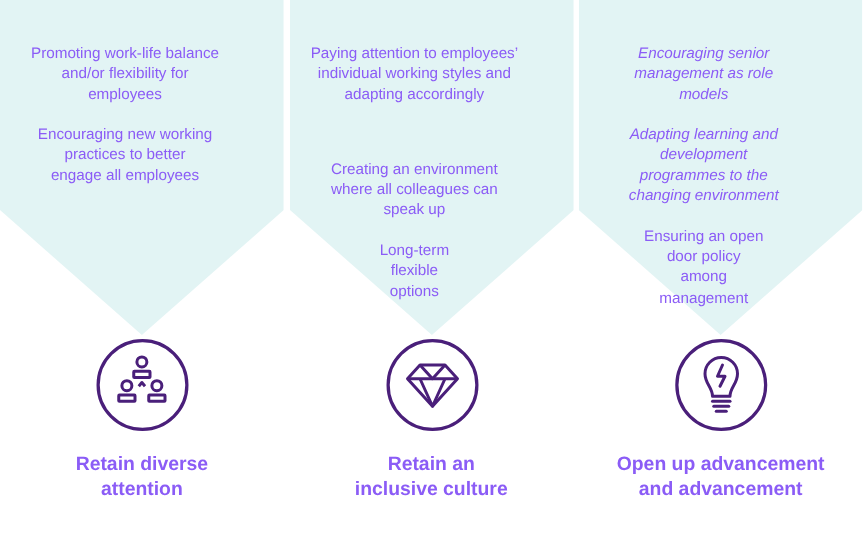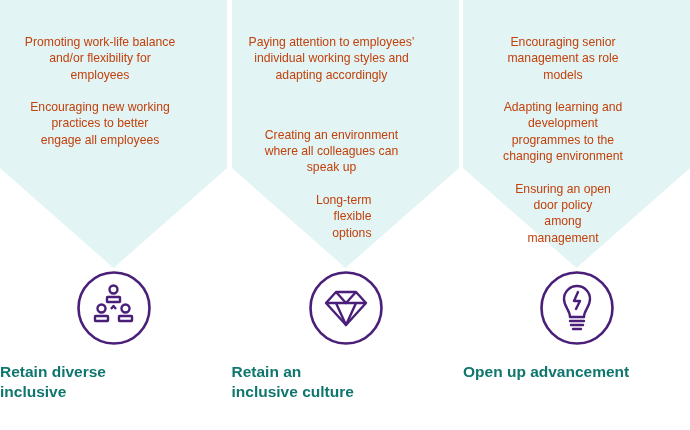--- a/index.html
+++ b/index.html
@@ -1,23 +1,23 @@
 <!DOCTYPE html>
 <html><head>
 <meta charset="utf-8">
 <style>
   * { margin:0; padding:0; box-sizing:border-box; }
   html, body { width:690px; height:430px; background:#ffffff; overflow:hidden; }
   body { position:relative; font-family:"Liberation Sans", sans-serif; }
   .col { position:absolute; top:0; width:227px; height:430px; }
   .chev { position:absolute; left:0; top:0; width:227px; height:270px; }
-  .items { position:absolute; left:0; top:34px; width:200px; text-align:center; color:#c2410c; font-size:12.2px; line-height:16.3px; }
+  .items { position:absolute; left:0; top:34px; width:200px; text-align:center; color:#8b5cf6; font-size:12.2px; line-height:16.3px; }
   .item { margin-bottom:16.3px; padding:0 6px; }
   .icon { position:absolute; left:76px; top:270px; width:76px; height:76px; }
-  .title { position:absolute; left:0; top:362px; width:227px; text-align:left; color:#0f766e; font-size:15.5px; line-height:20px; font-weight:bold; }
+  .title { position:absolute; left:0; top:362px; width:227px; text-align:center; color:#8b5cf6; font-size:15.5px; line-height:20px; font-weight:bold; }
 </style>
 </head>
 <body>
 
 <div class="col" style="left:0px;">
   <svg class="chev" viewBox="0 0 227 270">
     <polygon points="0,0 227,0 227,168 113.5,268 0,168" fill="#e2f4f4"></polygon>
   </svg>
   <div class="items">
     <div class="item" style="padding:0 22px;">Promoting work-life balance and/or flexibility for employees</div>
@@ -30,32 +30,32 @@
       <rect x="31" y="27" width="13" height="5" rx="0.5"></rect>
       <circle cx="25.5" cy="38.5" r="4"></circle>
       <circle cx="49.5" cy="38.5" r="4"></circle>
       <rect x="19" y="46" width="13" height="5" rx="0.5"></rect>
       <rect x="43" y="46" width="13" height="5" rx="0.5"></rect>
       <polyline points="35,39 37.5,36 40,39"></polyline>
     </g>
   </svg>
   <div class="title">
     <div>Retain diverse</div>
-    <div>inclusive</div>
+    <div>attention</div>
   </div>
 </div>
 
 <div class="col" style="left:231.5px;">
   <svg class="chev" viewBox="0 0 227 270">
     <polygon points="0,0 227,0 227,168 113.5,268 0,168" fill="#e2f4f4"></polygon>
   </svg>
   <div class="items">
     <div class="item" style="padding:0 16px;">Paying attention to employees’ individual working styles and adapting accordingly</div>
     <div class="item" style="padding:0 30px;margin-top:44px;">Creating an environment where all colleagues can speak up</div>
-    <div class="item" style="padding:0 60px;text-align:right;">Long-term flexible options</div>
+    <div class="item" style="padding:0 60px;">Long-term flexible options</div>
   </div>
   <svg class="icon" viewBox="0 0 76 76">
     <circle cx="38" cy="38" r="35.5" fill="none" stroke="#4a1f7a" stroke-width="2.6"></circle>
     <g fill="none" stroke="#4a1f7a" stroke-width="2.4" stroke-linejoin="round">
       <polygon points="28,22 48,22 58,33 38,55 18,33"></polygon>
       <line x1="18" y1="33" x2="58" y2="33"></line>
       <polyline points="28,22 38,33 48,22"></polyline>
       <polyline points="28,33 38,55 48,33"></polyline>
     </g>
   </svg>
@@ -63,30 +63,31 @@
     <div>Retain an</div>
     <div>inclusive culture</div>
   </div>
 </div>
 
 <div class="col" style="left:463px;">
   <svg class="chev" viewBox="0 0 227 270">
     <polygon points="0,0 227,0 227,168 113.5,268 0,168" fill="#e2f4f4"></polygon>
   </svg>
   <div class="items">
-    <div class="item" style="padding:0 44px;">Encouraging senior management as role models</div>
-    <div class="item" style="padding:0 32px;">Adapting learning and development programmes to the changing environment</div>
+    <div class="item" style="padding:0 44px;font-style:italic;">Encouraging senior management as role models</div>
+    <div class="item" style="padding:0 32px;font-style:italic;">Adapting learning and development programmes to the changing environment</div>
     <div class="item" style="padding:0 52px;">Ensuring an open door policy among management</div>
   </div>
   <svg class="icon" viewBox="0 0 76 76">
     <circle cx="38" cy="38" r="35.5" fill="none" stroke="#4a1f7a" stroke-width="2.6"></circle>
     <g fill="none" stroke="#4a1f7a" stroke-width="2.4" stroke-linejoin="round" stroke-linecap="round">
       <path d="M31,47 C31,40 25,37 25,29 A13,13 0 0 1 51,29 C51,37 45,40 45,47 Z"></path>
       <line x1="31" y1="51" x2="45" y2="51"></line>
       <line x1="32" y1="55" x2="44" y2="55"></line>
       <line x1="34" y1="59" x2="42" y2="59"></line>
       <polyline points="39,22 35,31 41,31 37,39"></polyline>
     </g>
   </svg>
   <div class="title">
     <div>Open up advancement</div>
+    <div>and advancement</div>
   </div>
 </div>
 
 </body></html>

